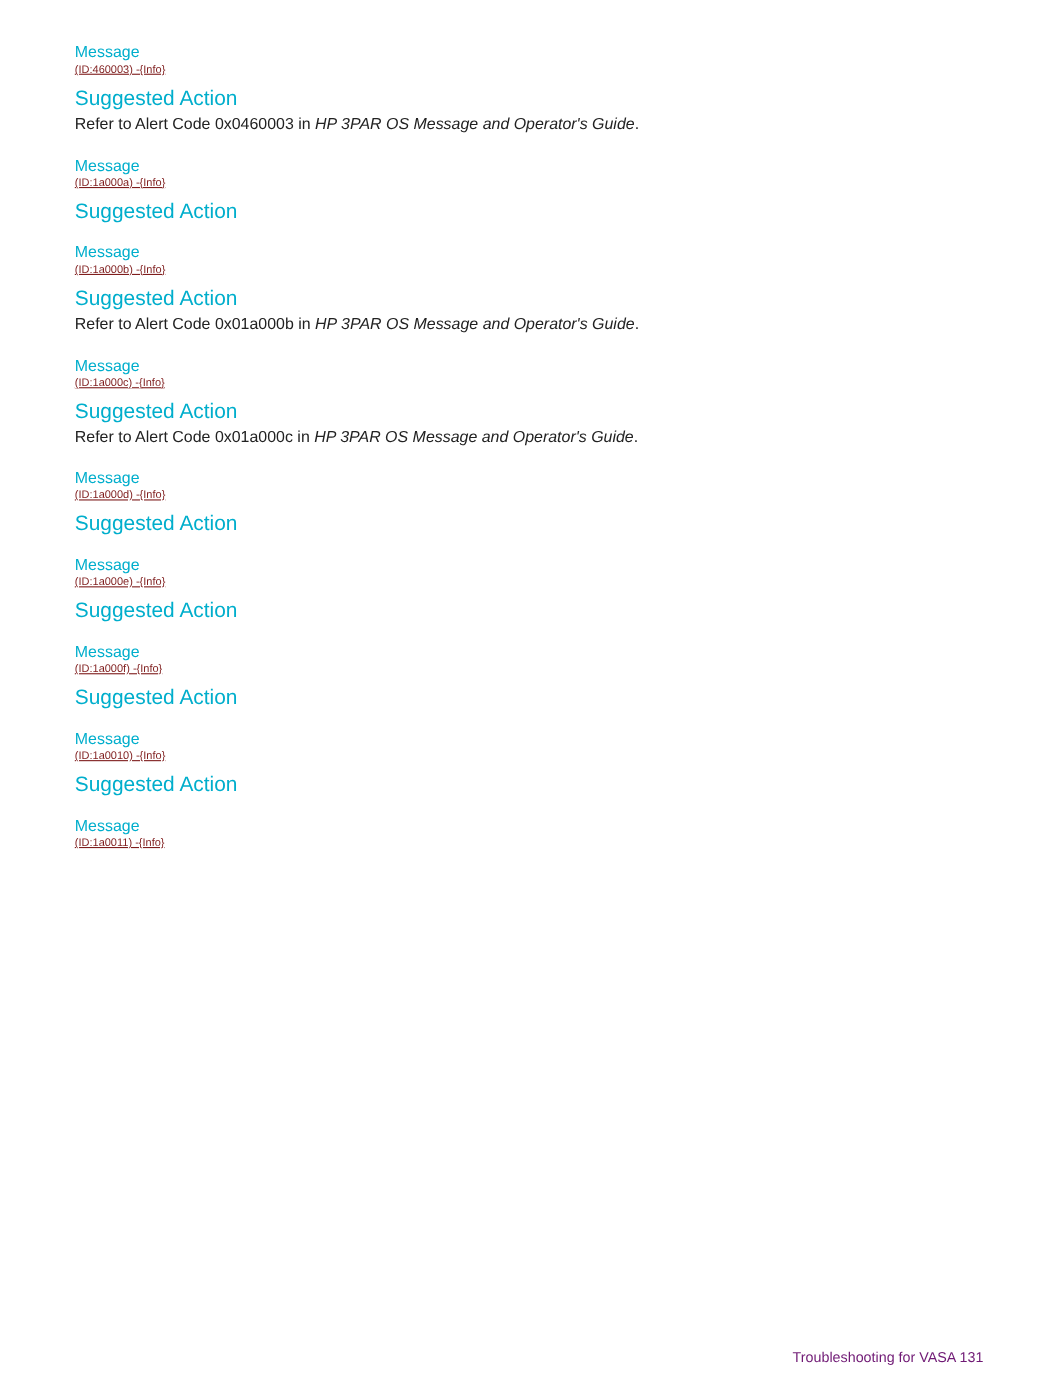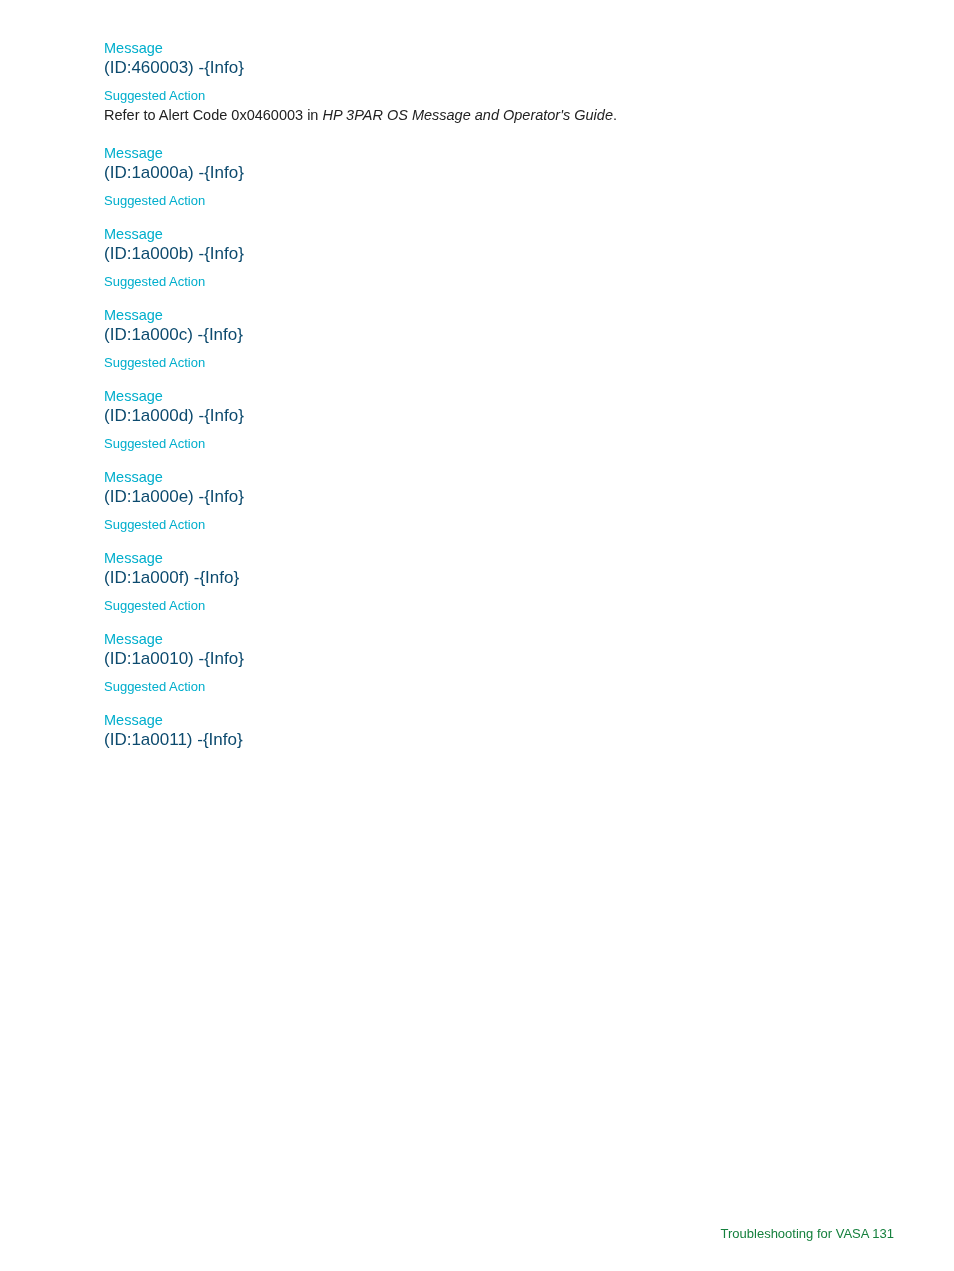--- a/index.html
+++ b/index.html
@@ -12,46 +12,47 @@
       background: #ffffff;
       font-family: 'Georgia', serif;
       font-size: 15px;
       color: #222222;
       width: 954px;
       min-height: 1271px;
       position: relative;
     }
 
     .page-content {
-      padding: 40px 154px 60px 104px;
+      padding: 40px 154px 60px 68px;
     }
 
     .entry {
       margin-bottom: 18px;
     }
 
     .message-label {
       color: #00aecc;
       font-family: 'Arial', sans-serif;
       font-size: 14.5px;
       font-weight: normal;
       margin-bottom: 2px;
     }
 
     .message-text {
       font-family: 'Arial', sans-serif;
-      font-size: 17px;
-      color: #0c4a6e;
+      font-size: 10px;
+      color: #7f1d1d;
       margin-bottom: 10px;
+      text-decoration: underline;
     }
 
     .suggested-action-label {
       color: #00aecc;
       font-family: 'Arial', sans-serif;
-      font-size: 13px;
+      font-size: 19px;
       font-weight: normal;
       margin-bottom: 2px;
     }
 
     .action-text {
       font-family: 'Arial', sans-serif;
       font-size: 14.5px;
       color: #222222;
       line-height: 1.5;
     }
@@ -59,21 +60,21 @@
     .action-text em {
       font-style: italic;
     }
 
     .page-footer {
       position: absolute;
       bottom: 30px;
       right: 60px;
       font-family: 'Arial', sans-serif;
       font-size: 13px;
-      color: #15803d;
+      color: #701a75;
     }
   </style>
 </head>
 <body>
 
 <div class="page-content">
   <div id="entries-container">
       <div class="entry">
         <div class="message-label">Message</div>
         <div class="message-text">(ID:460003) -{Info}</div>
@@ -82,25 +83,27 @@
       </div>
       <div class="entry">
         <div class="message-label">Message</div>
         <div class="message-text">(ID:1a000a) -{Info}</div>
         <div class="suggested-action-label">Suggested Action</div>
       </div>
       <div class="entry">
         <div class="message-label">Message</div>
         <div class="message-text">(ID:1a000b) -{Info}</div>
         <div class="suggested-action-label">Suggested Action</div>
+        <div class="action-text">Refer to Alert Code 0x01a000b in <em>HP 3PAR OS Message and Operator's Guide</em>.</div>
       </div>
       <div class="entry">
         <div class="message-label">Message</div>
         <div class="message-text">(ID:1a000c) -{Info}</div>
         <div class="suggested-action-label">Suggested Action</div>
+        <div class="action-text">Refer to Alert Code 0x01a000c in <em>HP 3PAR OS Message and Operator's Guide</em>.</div>
       </div>
       <div class="entry">
         <div class="message-label">Message</div>
         <div class="message-text">(ID:1a000d) -{Info}</div>
         <div class="suggested-action-label">Suggested Action</div>
       </div>
       <div class="entry">
         <div class="message-label">Message</div>
         <div class="message-text">(ID:1a000e) -{Info}</div>
         <div class="suggested-action-label">Suggested Action</div>

